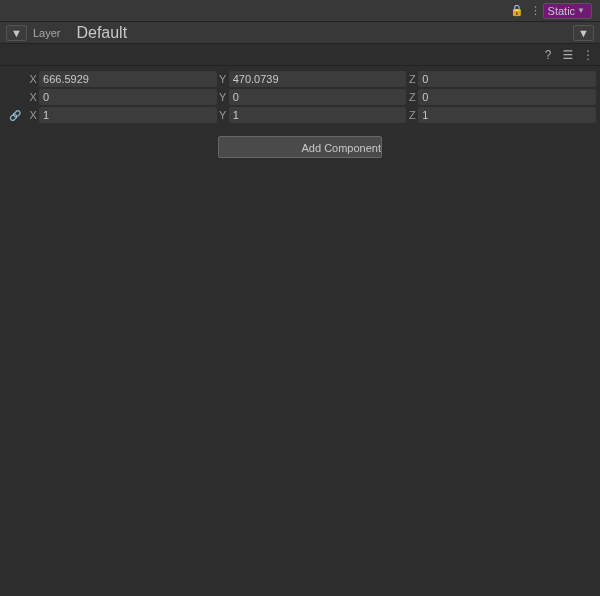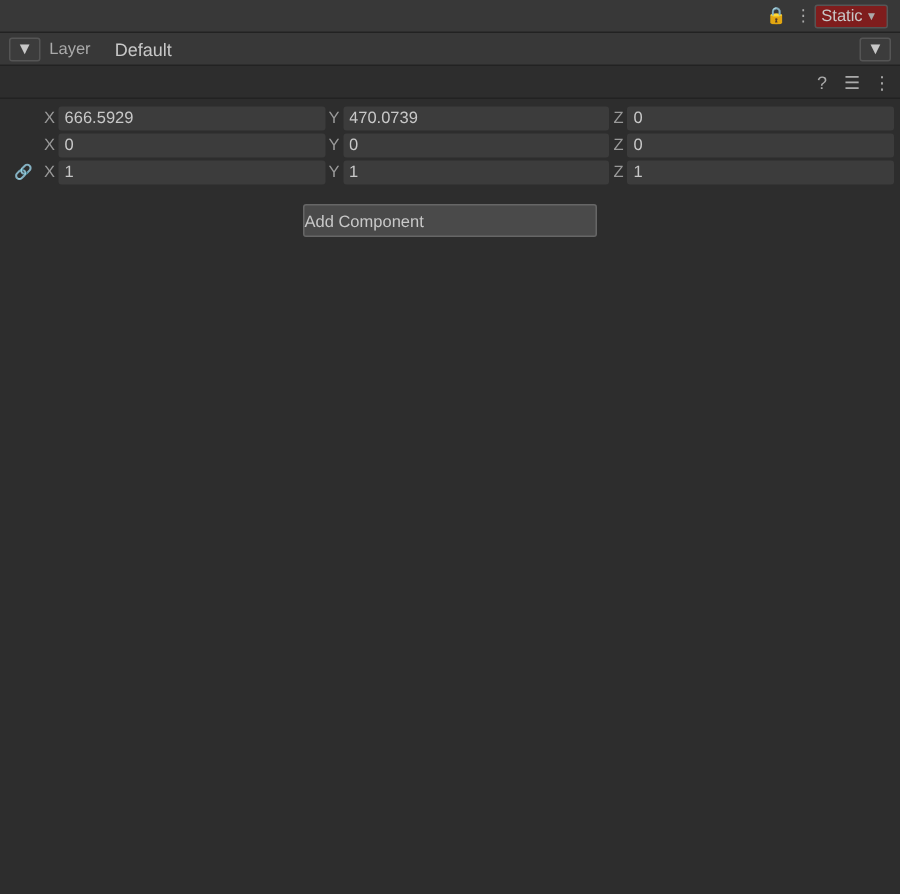--- a/index.html
+++ b/index.html
@@ -45,21 +45,21 @@
       display: flex;
       align-items: center;
       justify-content: center;
       color: #aaa;
       font-size: 11px;
     }
 
     .static-dropdown {
       display: flex;
       align-items: center;
-      background-color: #7f1d1d;
+      background-color: #701a75;
       border: 1px solid #555;
       border-radius: 2px;
       padding: 1px 4px;
       margin-right: 4px;
       cursor: pointer;
       height: 16px;
     }
 
     .static-dropdown span {
       font-size: 11px;
@@ -93,21 +93,21 @@
       margin-right: 6px;
     }
 
     .layer-label {
       color: #aaa;
       margin-right: 16px;
       font-size: 11px;
     }
 
     .layer-value {
-      font-size: 12px;
+      font-size: 16px;
       color: #c8c8c8;
       flex: 1;
     }
 
     .layer-dropdown-right {
       display: flex;
       align-items: center;
       background-color: #3c3c3c;
       border: 1px solid #555;
       border-radius: 2px;
@@ -146,29 +146,29 @@
     .axis-label {
       width: 14px;
       color: #aaa;
       font-size: 11px;
       text-align: center;
     }
 
     .add-component-btn {
       display: block;
       margin: 8px auto;
-      width: 196px;
+      width: 164px;
       height: 22px;
       background-color: #4a4a4a;
       border: 1px solid #666;
       border-radius: 2px;
       color: #c8c8c8;
       font-size: 11px;
       cursor: pointer;
-      text-align: left;
+      text-align: right;
       line-height: 22px;
     }
 
     .full-row {
       display: flex;
       align-items: center;
       height: 18px;
       padding: 0 4px;
     }
 

